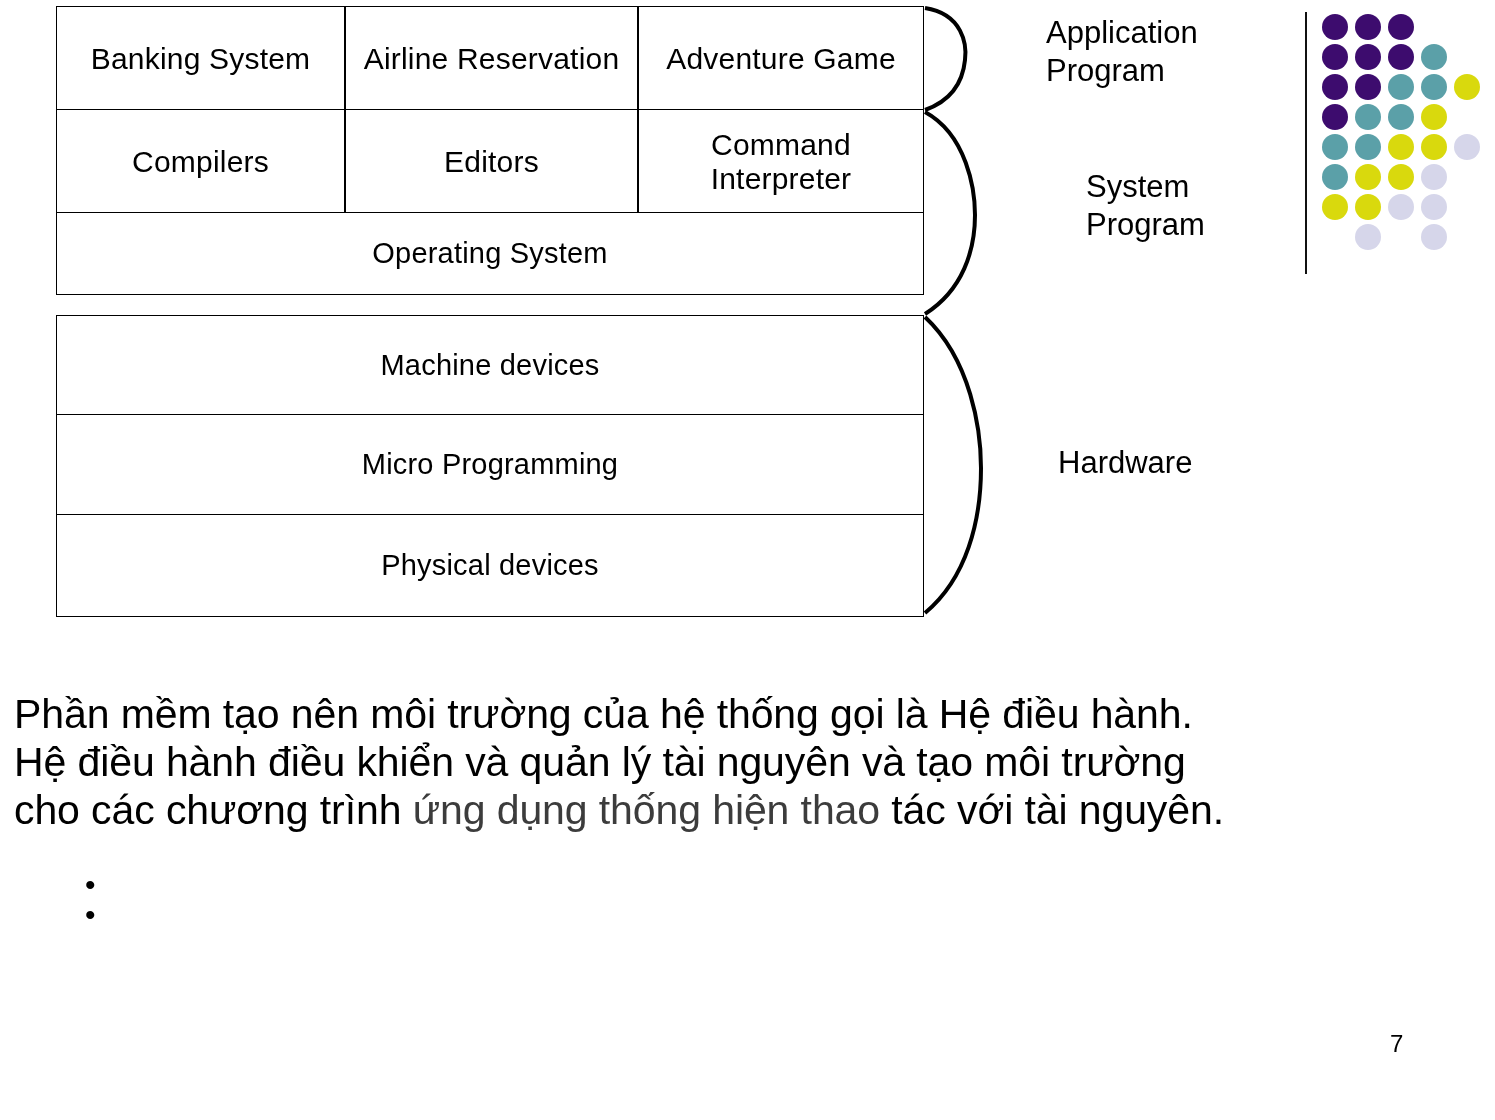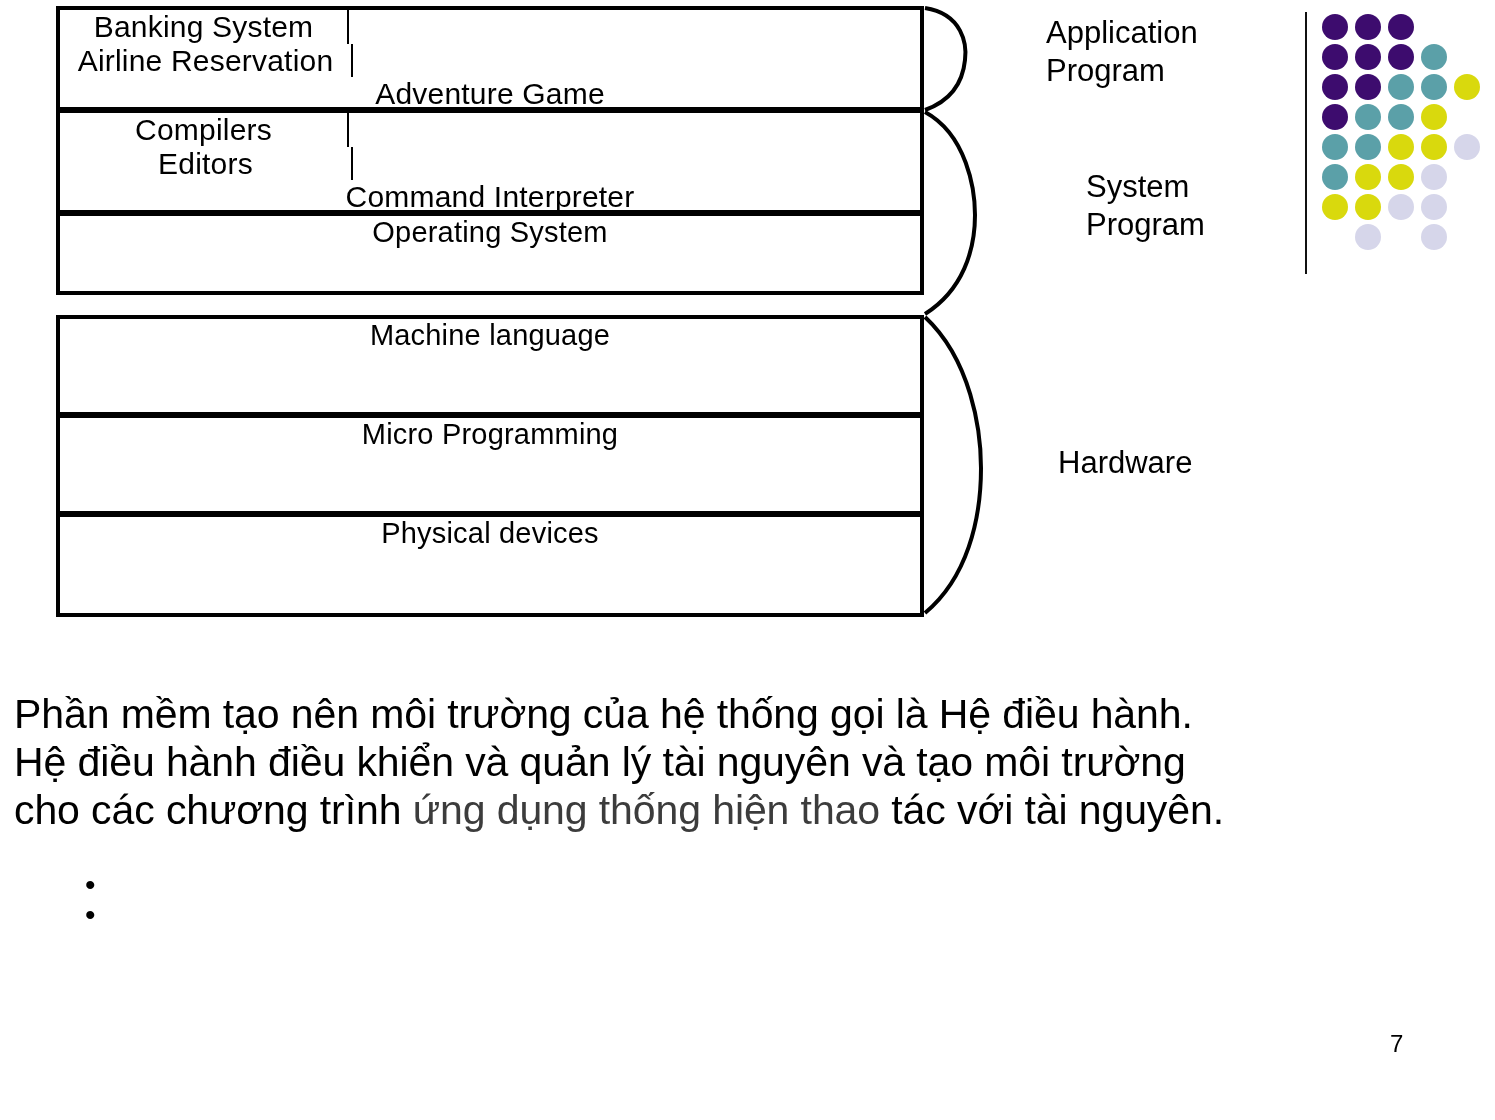--- a/index.html
+++ b/index.html
@@ -22,25 +22,24 @@
     position: absolute;
     left: 56px;
     top: 6px;
     width: 868px;
     height: 611px;
   }
   .lrow {
     position: absolute;
     left: 0;
     width: 100%;
-    border: 4px solid #000000;
+    border: 1px solid #000000;
     box-sizing: border-box;
     display: flex;
     background: #fff;
-    flex-direction: column;
   }
   .lrow.r1 { top: 0px;   height: 105px; }
   .lrow.r2 { top: 103px; height: 105px; }
   .lrow.r3 { top: 206px; height: 83px; }
   .lrow.r4 { top: 309px; height: 101px; }
   .lrow.r5 { top: 408px; height: 101px; }
   .lrow.r6 { top: 507px; height: 104px; }
 
   .lcell {
     display: flex;
@@ -172,21 +171,21 @@
     <div class="lcell c2">Editors</div>
     <div class="lcell c3">Command
 Interpreter</div>
   </div>
 
   <div class="lrow r3">
     <div class="lcell full">Operating System</div>
   </div>
 
   <div class="lrow r4">
-    <div class="lcell full">Machine language</div>
+    <div class="lcell full">Machine devices</div>
   </div>
 
   <div class="lrow r6">
     <div class="lcell full">Physical devices</div>
   </div>
 
   <div class="lrow r5">
     <div class="lcell full">Micro Programming</div>
   </div>
 

